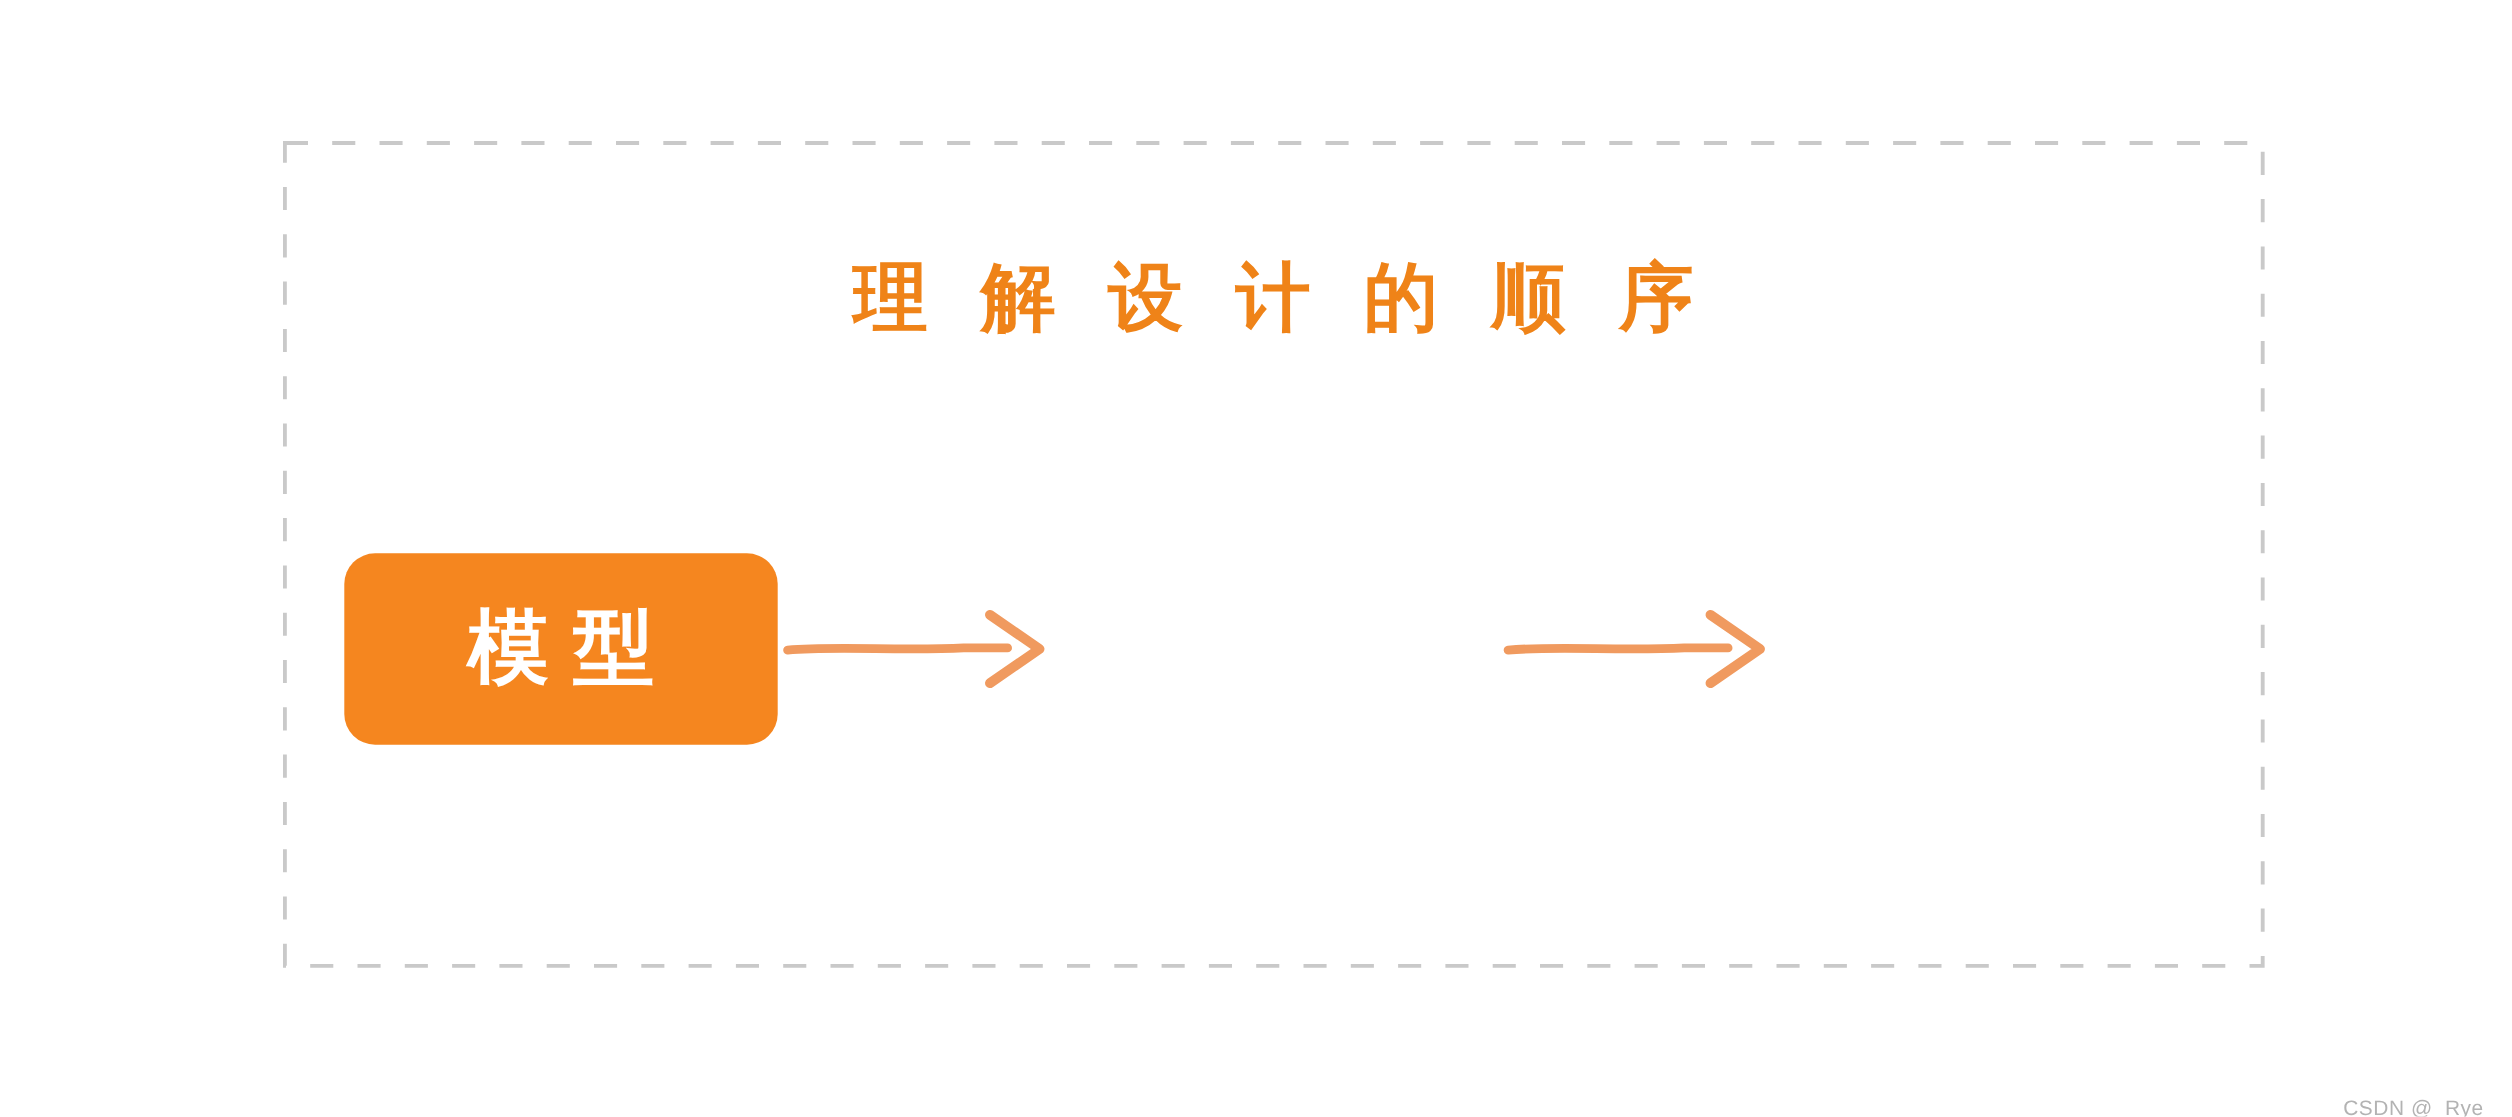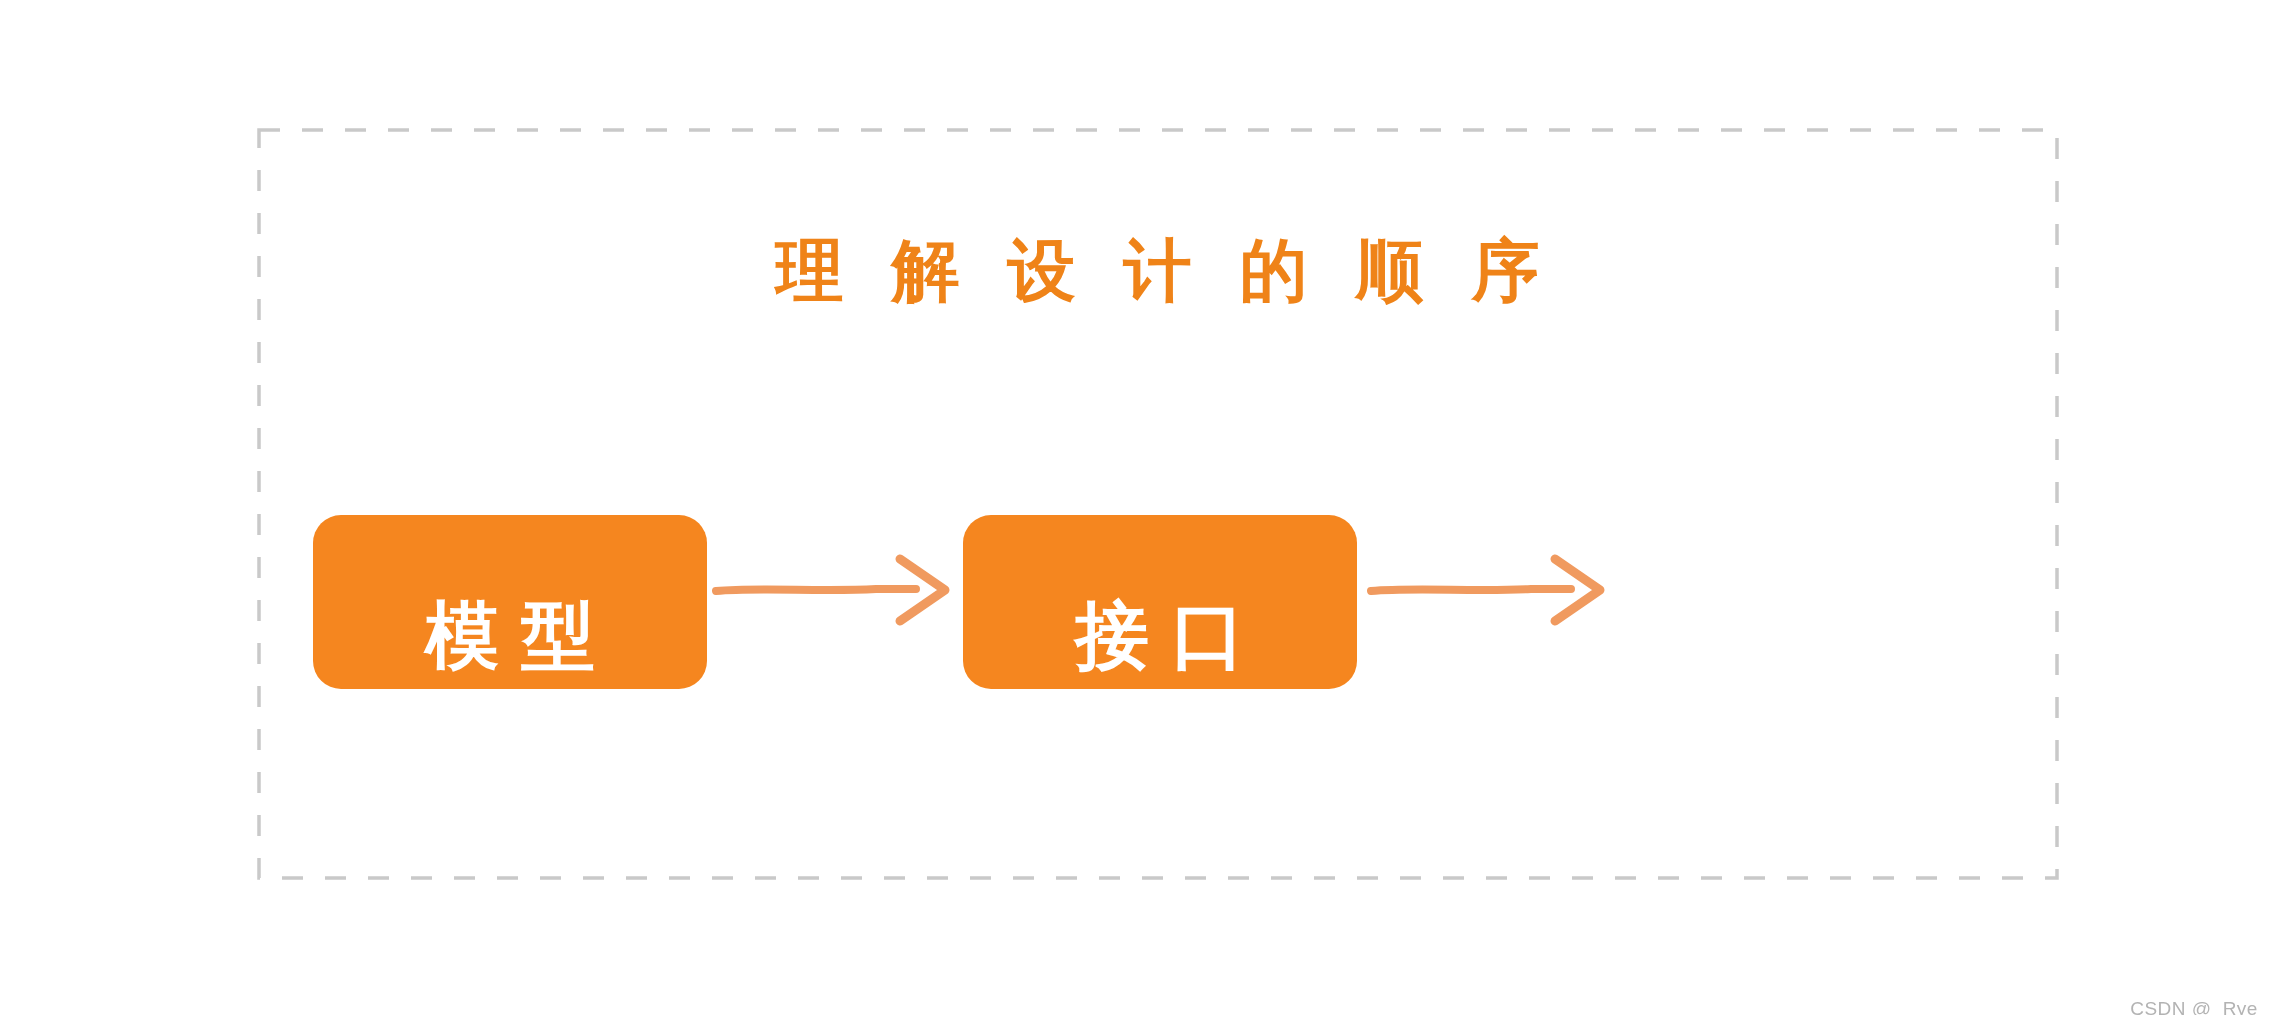--- a/index.html
+++ b/index.html
@@ -37,27 +37,27 @@
     letter-spacing: 48px;
     padding-left: 48px;
     box-sizing: border-box;
     color: var(--title-color, #ef8318);
     white-space: nowrap;
     font-family: Liberation Serif, serif;
   }
   
   .node {
     position: absolute;
-    top: 517px;
+    top: 505px;
     width: 390px;
     height: 170px;
     background: var(--node-fill, #f5861f);
     border-radius: 26px;
     display: flex;
-    align-items: flex-end;
+    align-items: center;
     justify-content: center;
     box-shadow: 0 0 0 2px var(--node-fill, #f5861f);
   }
   .node-label {
     color: var(--node-text, #ffffff);
     font-size: 74px;
     font-weight: bold;
     letter-spacing: 22px;
     padding-left: 22px;
     white-space: nowrap;
@@ -99,23 +99,20 @@
 
   <div class="node node-model">
     <span class="node-label">模型</span>
   </div>
 
   <svg class="arrow-svg arrow-1" viewBox="0 0 265 84" aria-hidden="true">
     <path d="M16,43 C 60,39 120,44 176,41 L 216,41" fill="none" stroke="currentColor" stroke-width="8" stroke-linecap="round"></path>
     <path d="M200,11 L 245,42 L 200,73" fill="none" stroke="currentColor" stroke-width="9" stroke-linecap="round" stroke-linejoin="round"></path>
   </svg>
 
-  <div class="node node-interface">
-    <span class="node-label">接口</span>
-  </div>
 
   <svg class="arrow-svg arrow-2" viewBox="0 0 265 84" aria-hidden="true">
     <path d="M16,43 C 60,39 120,44 176,41 L 216,41" fill="none" stroke="currentColor" stroke-width="8" stroke-linecap="round"></path>
     <path d="M200,11 L 245,42 L 200,73" fill="none" stroke="currentColor" stroke-width="9" stroke-linecap="round" stroke-linejoin="round"></path>
   </svg>
 
 
   <div class="watermark">CSDN @_Rye_</div>
 
 </div>

